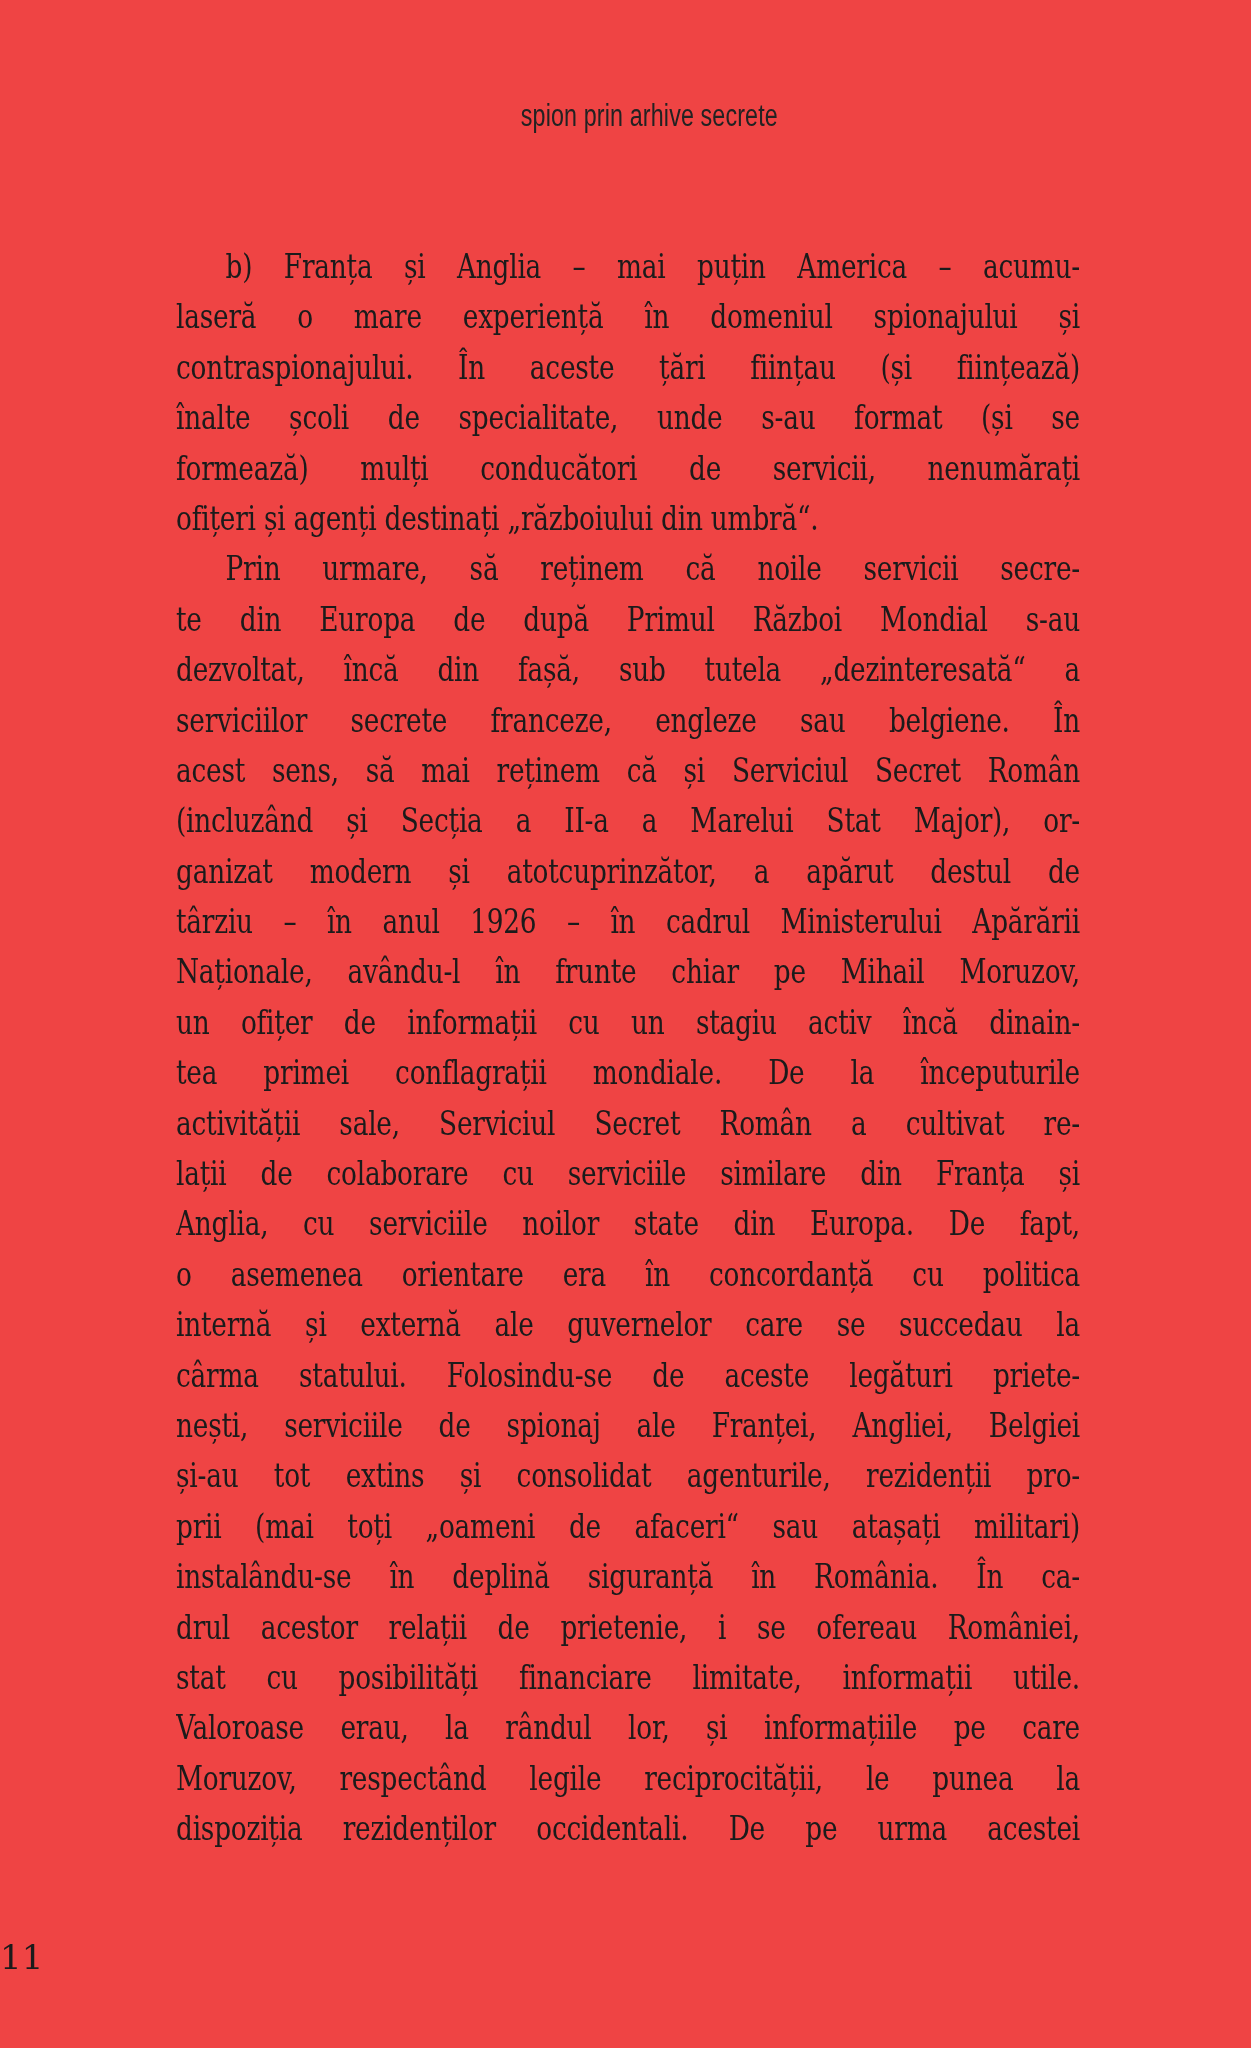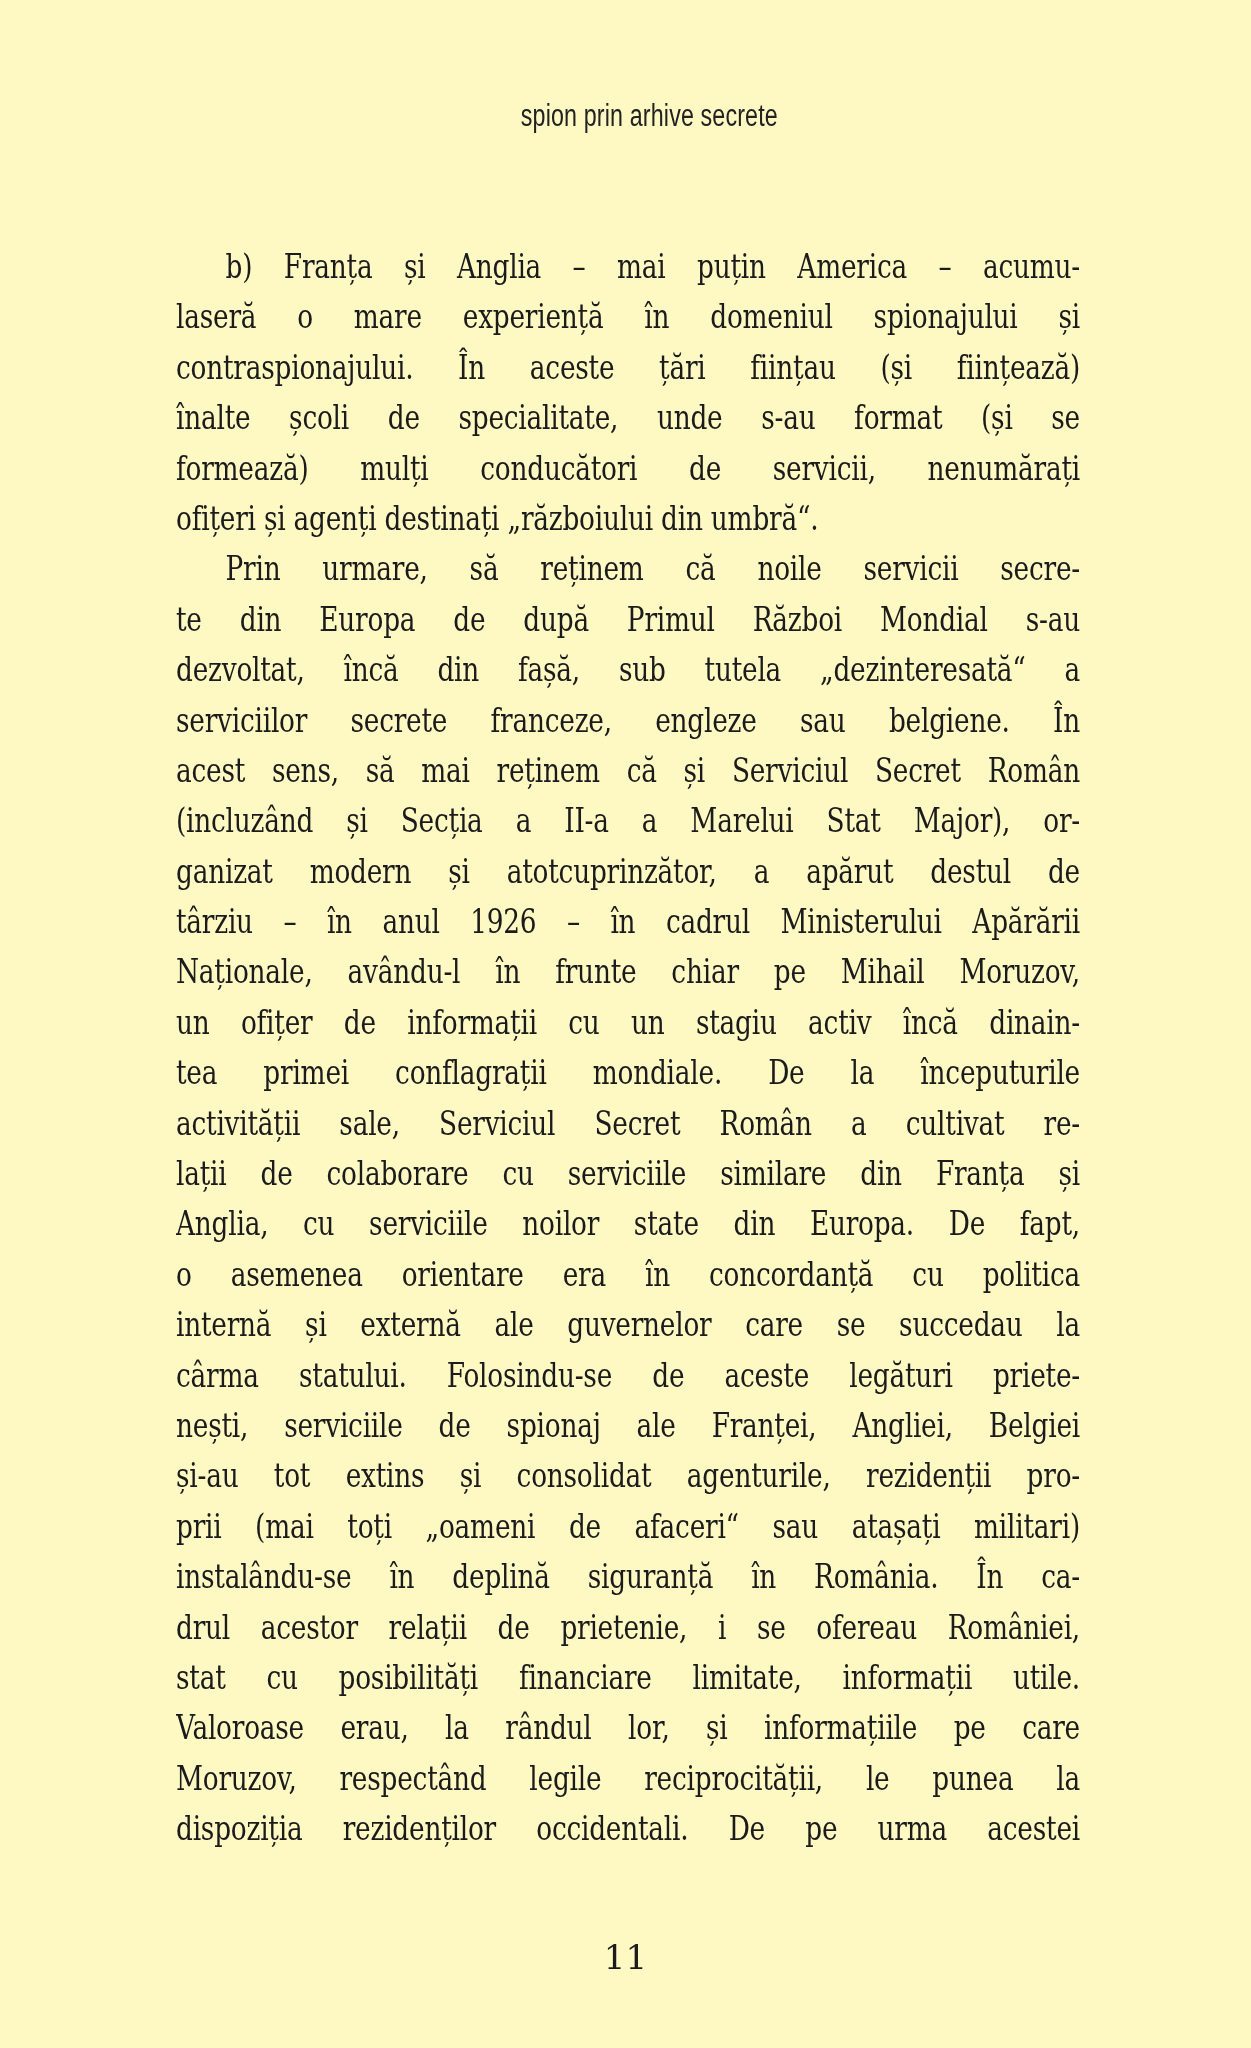--- a/index.html
+++ b/index.html
@@ -4,21 +4,21 @@
 <style>
   html, body {
     margin: 0;
     padding: 0;
     background: #ffffff;
   }
   .page {
     position: relative;
     width: 1251px;
     height: 2048px;
-    background: #fef9c3;
+    background: #ef4444;
     overflow: hidden;
     font-family: "DejaVu Serif", serif;
     color: #1b1b1b;
   }
   .running-header {
     position: absolute;
     top: 97px;
     left: 24px;
     width: 1251px;
     text-align: center;
@@ -60,21 +60,20 @@
     text-indent: 62px;
   }
   .line.para-end {
     text-align-last: left;
   }
   .page-number {
     position: absolute;
     top: 1936px;
     left: 0;
     width: 1251px;
-    text-align: center;
     font-family: "DejaVu Serif", serif;
     font-size: 34px;
     line-height: 42px;
     color: #1b1b1b;
   }
 </style>
 </head>
 <body>
 
 <div class="page">

